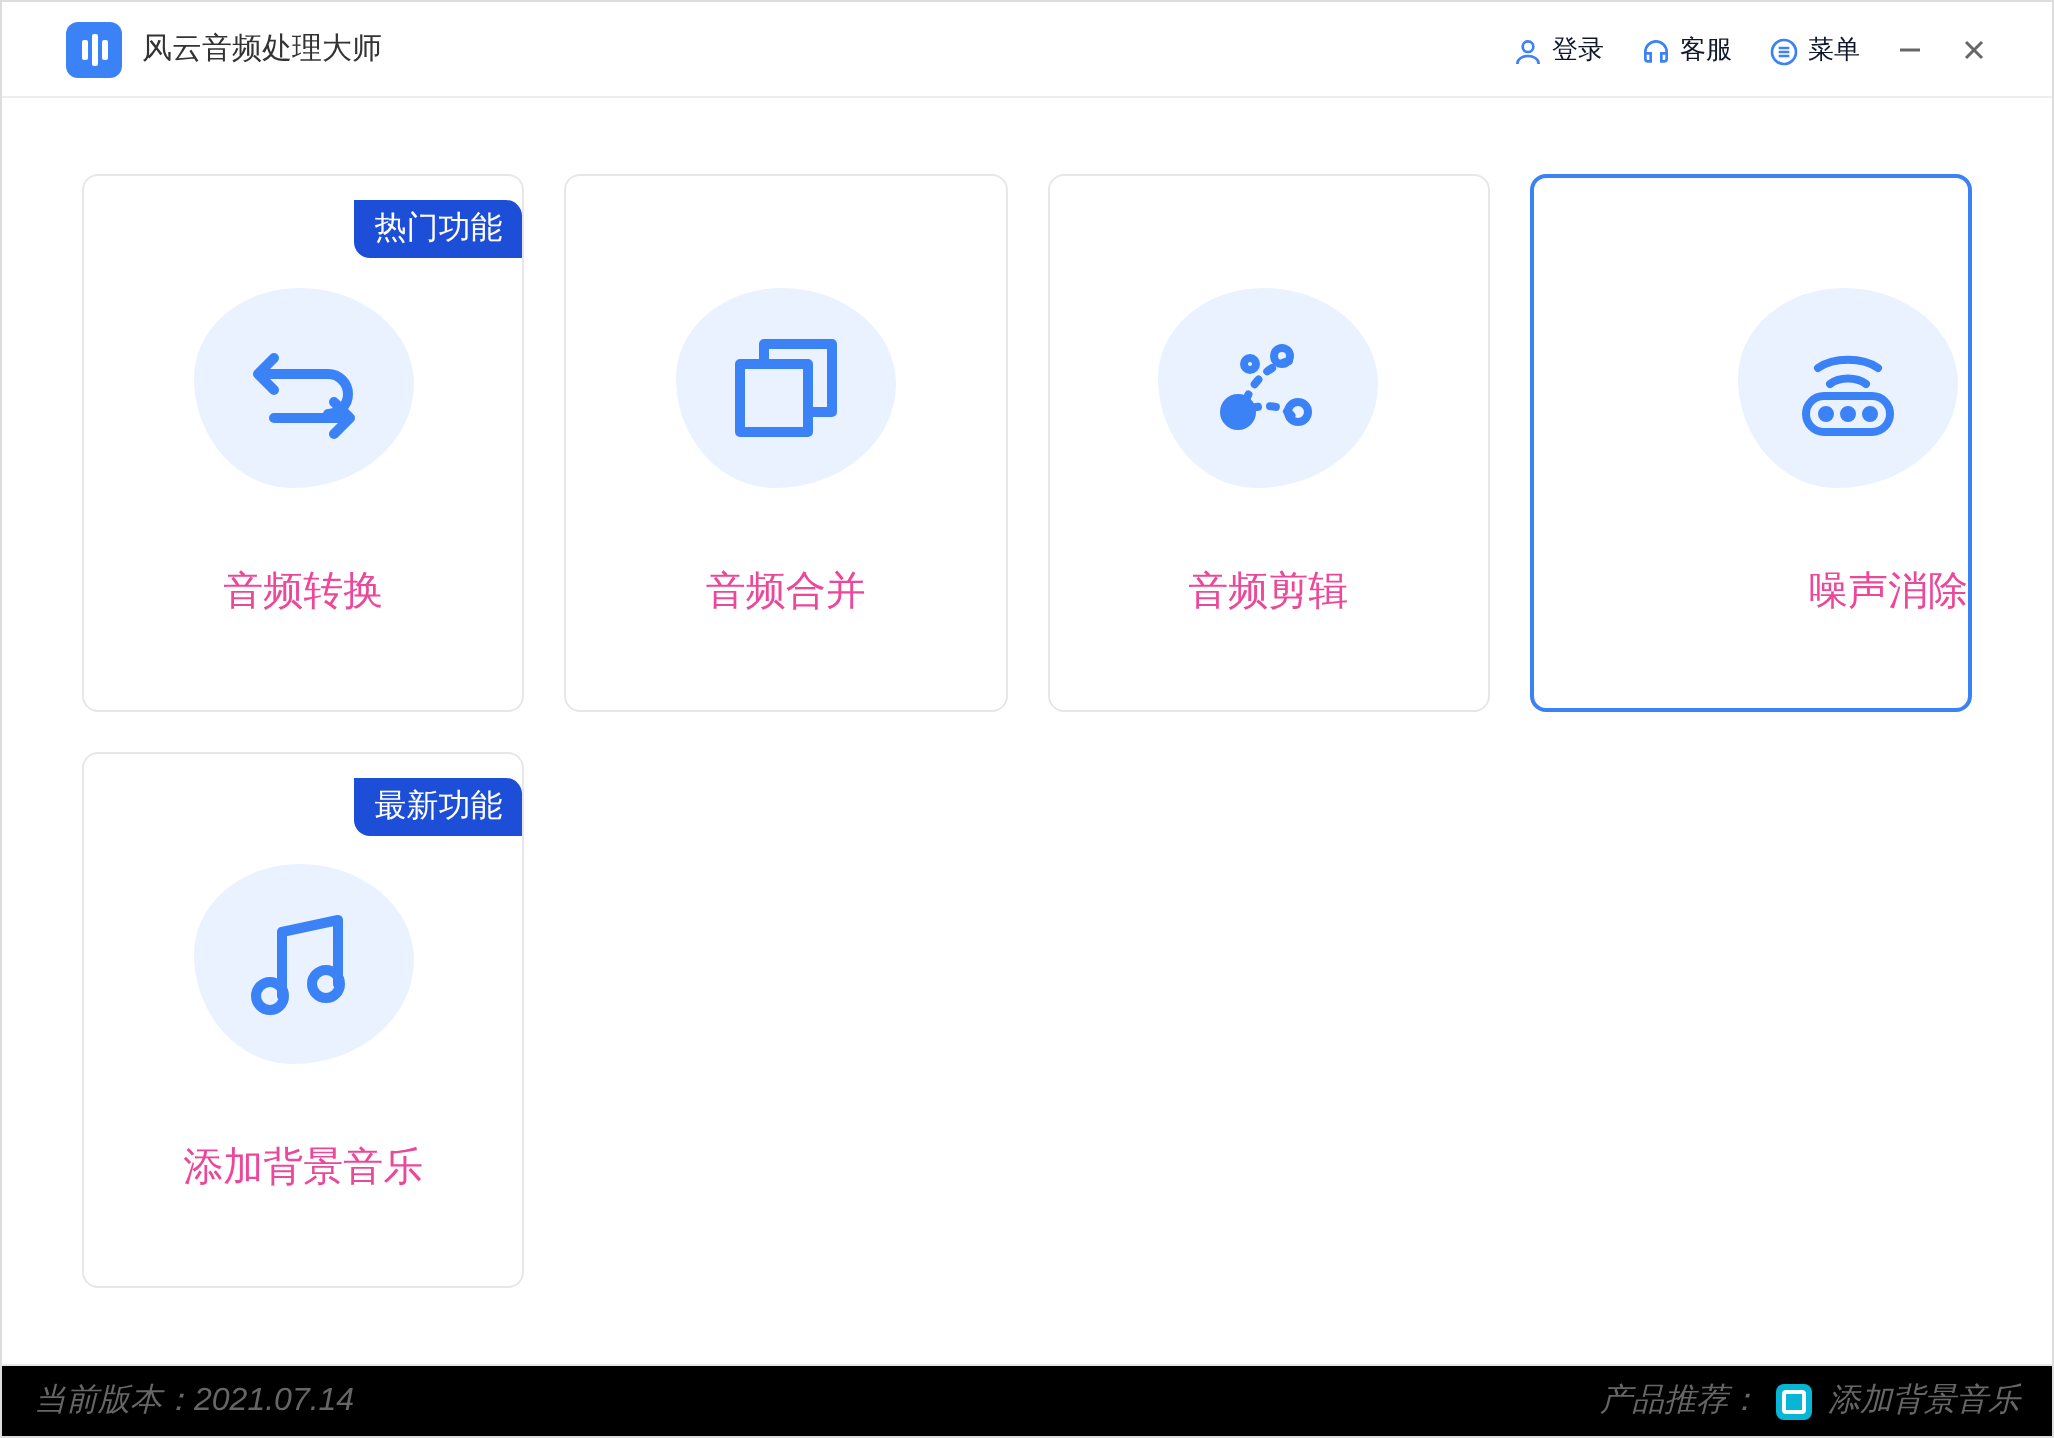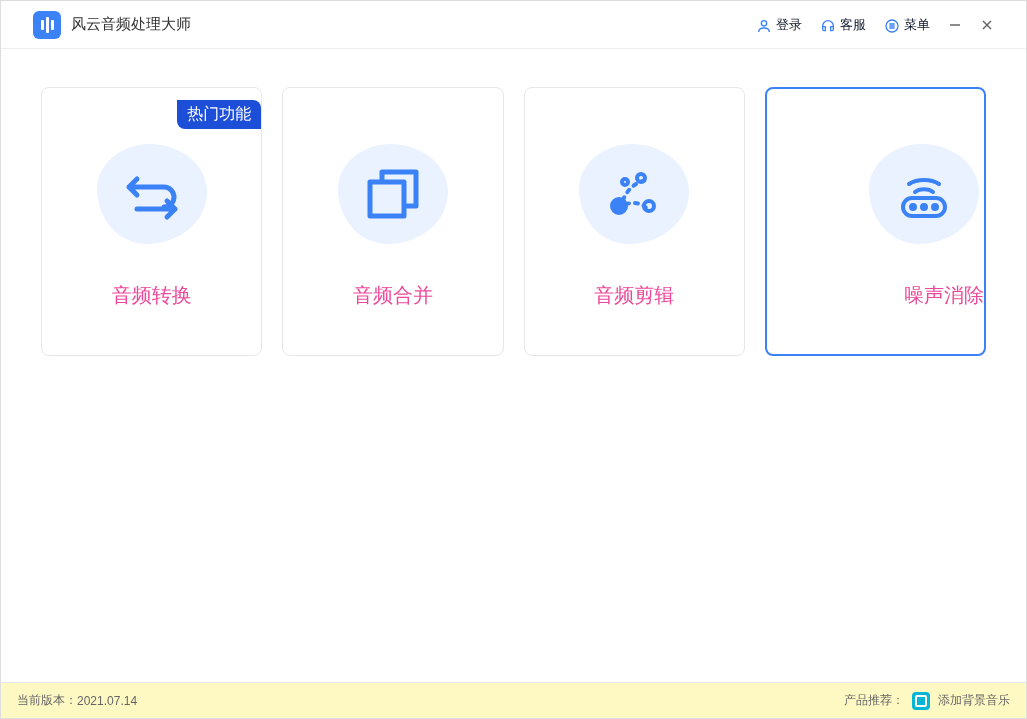--- a/index.html
+++ b/index.html
@@ -18,21 +18,21 @@
 .tb-icon { width: 16px; height: 16px; display: flex; align-items: center; justify-content: center; }
 .win-btn { width: 14px; height: 14px; cursor: pointer; color: #666; display: flex; align-items: center; justify-content: center; }
 .main { flex: 1; padding: 38px 40px; display: grid; grid-template-columns: repeat(4, 1fr); grid-template-rows: repeat(2, 1fr); gap: 20px; }
 .card { border: 1px solid #e5e7eb; border-radius: 8px; display: flex; flex-direction: column; align-items: center; justify-content: center; position: relative; cursor: pointer; background: #fff; transition: border-color .2s; }
 .card.active { border: 2px solid #3b82f6; align-items: flex-end; }
 .card-icon { width: 120px; height: 120px; display: flex; align-items: center; justify-content: center; margin-bottom: 28px; position: relative; }
 .blob { position: absolute; width: 110px; height: 100px; background: #eaf2ff; border-radius: 48% 52% 55% 45% / 45% 48% 52% 55%; }
 .card-icon svg { position: relative; z-index: 1; }
 .card-label { font-size: 20px; color: #ec4899; font-weight: 500; }
 .badge { position: absolute; top: 12px; right: 0; background: #1d4ed8; color: #fff; font-size: 16px; padding: 4px 10px; border-radius: 0 8px 0 8px; }
-.footer { height: 36px; background: #fef9c3; border-top: 1px solid #e5e7eb; display: flex; align-items: center; padding: 0 16px; font-size: 12px; color: #666; }
+.footer { height: 36px; background: #000000; border-top: 1px solid #e5e7eb; display: flex; align-items: center; padding: 0 16px; font-size: 16px; color: #666; font-style: italic; }
 .footer-right { margin-left: auto; display: flex; align-items: center; gap: 8px; justify-content: space-between; }
 .rec-icon { width: 18px; height: 18px; background: #06b6d4; border-radius: 4px; display: flex; align-items: center; justify-content: center; }
 .rec-icon::after { content: ""; width: 8px; height: 8px; border: 2px solid #fff; border-radius: 2px; }
 </style>
 </head>
 <body>
 
 <div class="window">
   <div class="titlebar">
     <div class="logo">
@@ -134,20 +134,32 @@
             <path d="M20 20a20 12 0 0130 0M26 28a12 8 0 0118 0"></path>
             <rect x="14" y="34" width="42" height="18" rx="9"></rect>
             <circle cx="24" cy="43" r="2" fill="#3b82f6"></circle>
             <circle cx="35" cy="43" r="2" fill="#3b82f6"></circle>
             <circle cx="46" cy="43" r="2" fill="#3b82f6"></circle>
           </svg>
       </div>
       <div class="card-label">噪声消除</div>
     </div>
 
+    <div class="card">
+      <div class="badge">最新功能</div>
+      <div class="card-icon">
+        <div class="blob"></div>
+        <svg width="70" height="60" viewBox="0 0 70 60" fill="none" stroke="#3b82f6" stroke-width="5" stroke-linecap="round" stroke-linejoin="round">
+            <path d="M24 46V14l28-6v32"></path>
+            <circle cx="18" cy="46" r="7"></circle>
+            <circle cx="46" cy="40" r="7"></circle>
+          </svg>
+      </div>
+      <div class="card-label">添加背景音乐</div>
+    </div>
 
   </div>
 
   <div class="footer">
     <span>当前版本：</span>
     <span>2021.07.14</span>
     <div class="footer-right">
       <span>产品推荐：</span>
       <span class="rec-icon"></span>
       <span style="cursor:pointer">添加背景音乐</span>

